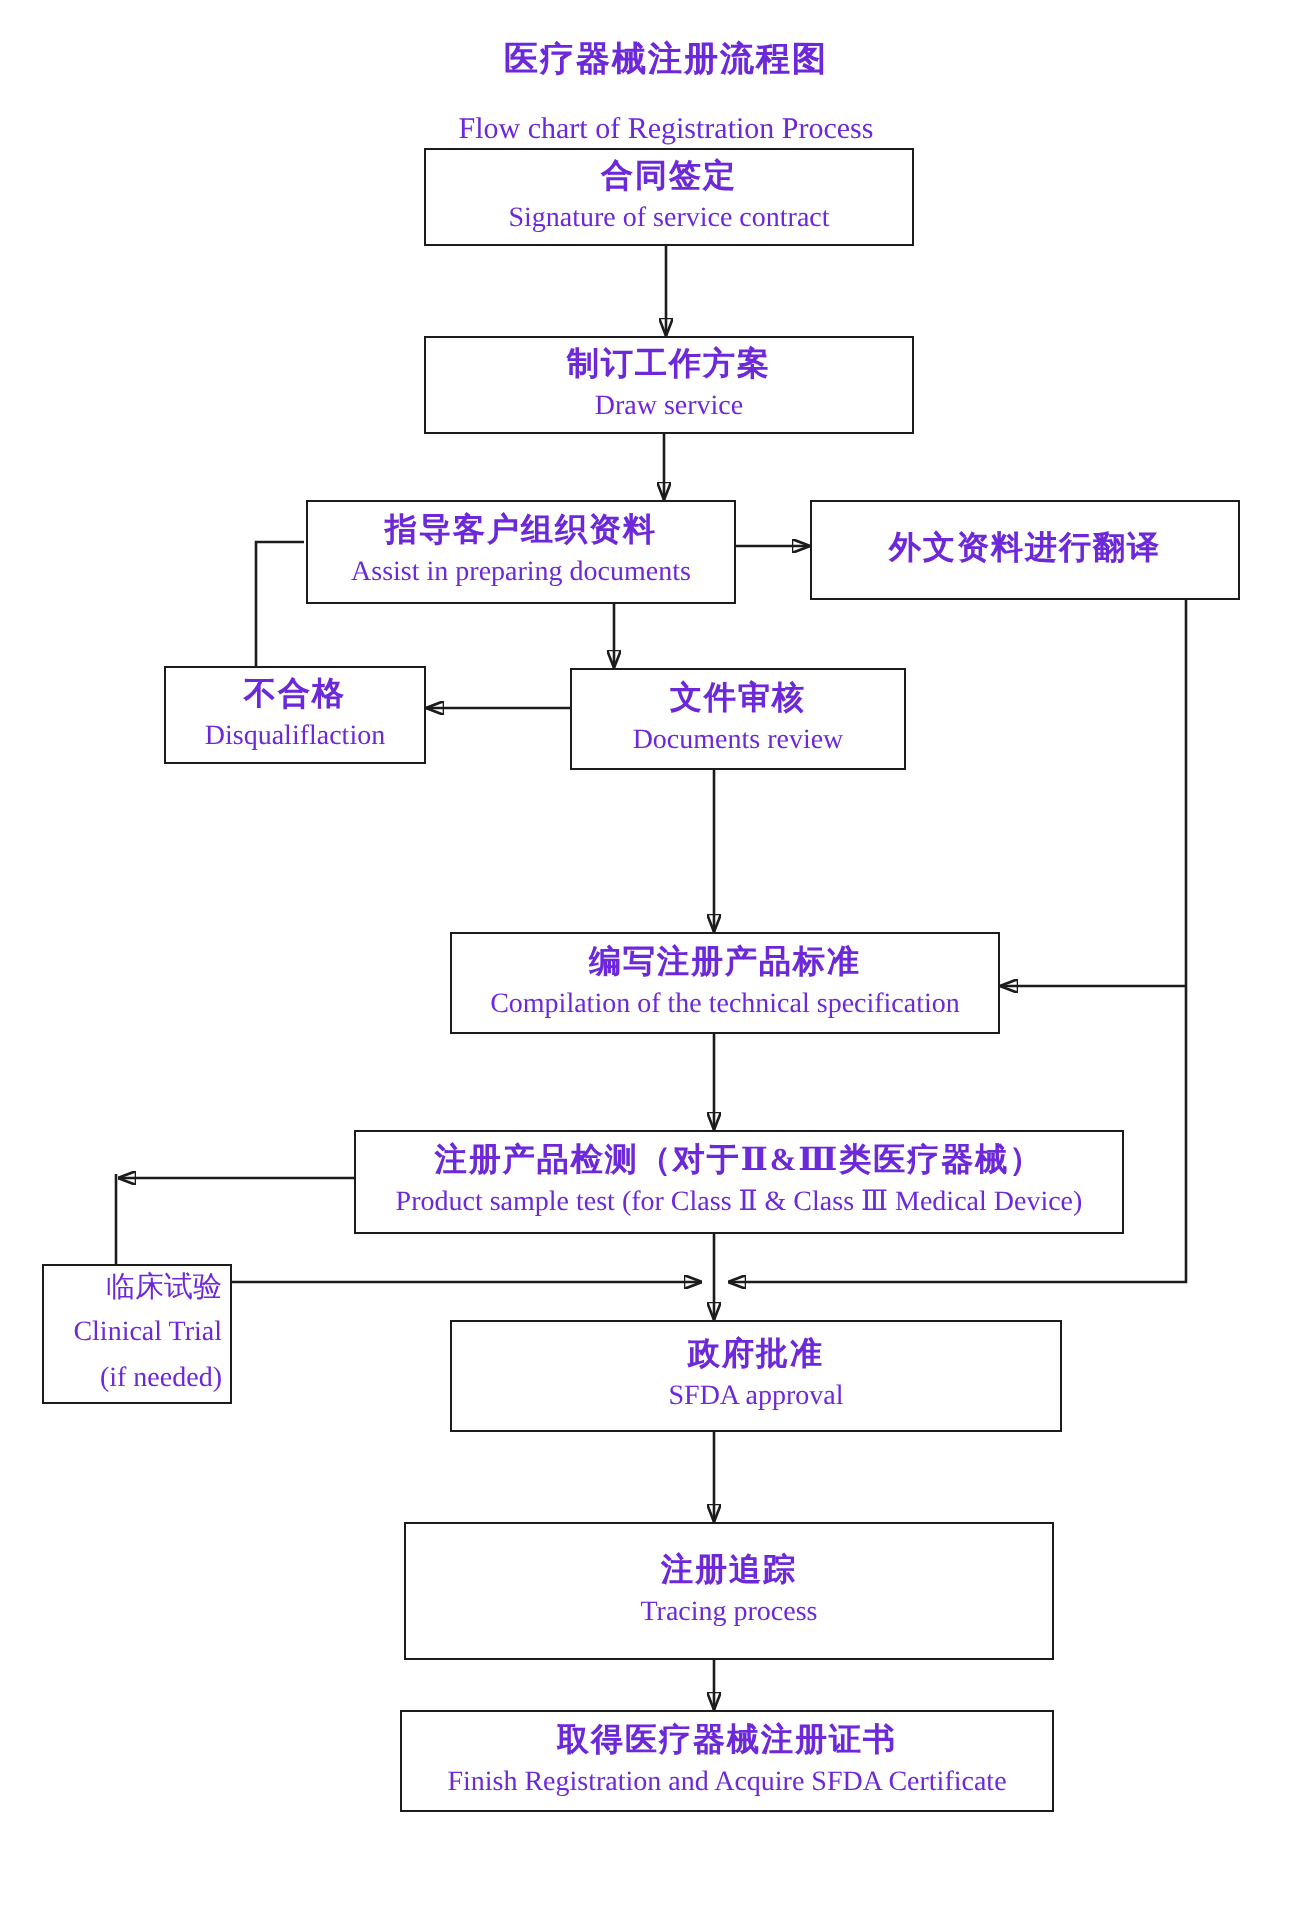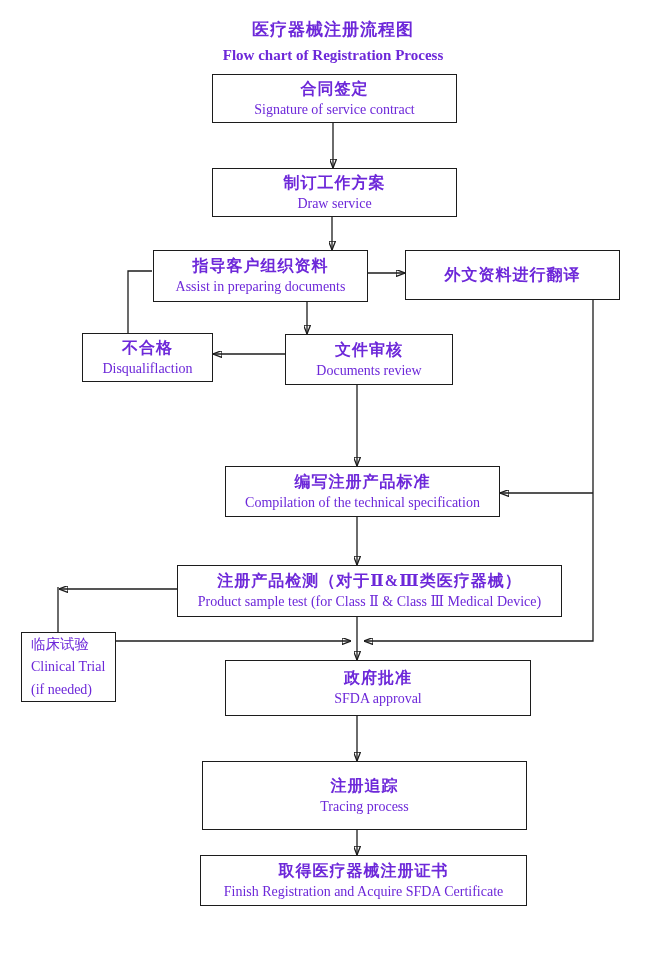--- a/index.html
+++ b/index.html
@@ -8,30 +8,30 @@
     width:650px;height:955px;
     background:#ffffff;
     color:#6d28d9;
     font-family:"Liberation Serif","DejaVu Serif",serif;
     overflow:hidden;
   }
   svg.connectors{position:absolute;left:0;top:0;width:650px;height:955px;}
   svg.connectors path{stroke:#1c1c1c;stroke-width:1.3;fill:none;}
   .page-title{position:absolute;left:108px;top:18px;width:450px;text-align:center;}
   .page-title .t-zh{font-size:17px;font-weight:bold;letter-spacing:1px;line-height:24px;}
-  .page-title .t-en{font-size:15px;font-weight:bold;line-height:20px;margin-top:3px;}
+  .page-title .t-en{font-size:15px;font-weight:normal;line-height:20px;margin-top:13px;}
   .node{
     position:absolute;box-sizing:border-box;
     border:1.5px solid #1c1c1c;background:#ffffff;
     display:flex;flex-direction:column;align-items:center;justify-content:center;
     text-align:center;line-height:1.4;padding:2px 4px;
   }
   .node .zh{font-weight:bold;font-size:16px;letter-spacing:1px;}
   .node .en{font-size:14px;}
-  .node.align-left{align-items:flex-start;text-align:left;padding-left:9px;line-height:1.6;}
+  .node.align-left{align-items:flex-end;text-align:left;padding-left:9px;line-height:1.6;}
   .node.align-left .zh{font-weight:normal;font-size:14.5px;letter-spacing:0;}
   .node.align-left .en{font-size:14px;}
 </style>
 </head>
 <body>
 
 <div class="canvas">
 
   <svg class="connectors" viewBox="0 0 650 955" xmlns="http://www.w3.org/2000/svg">
     <defs>

